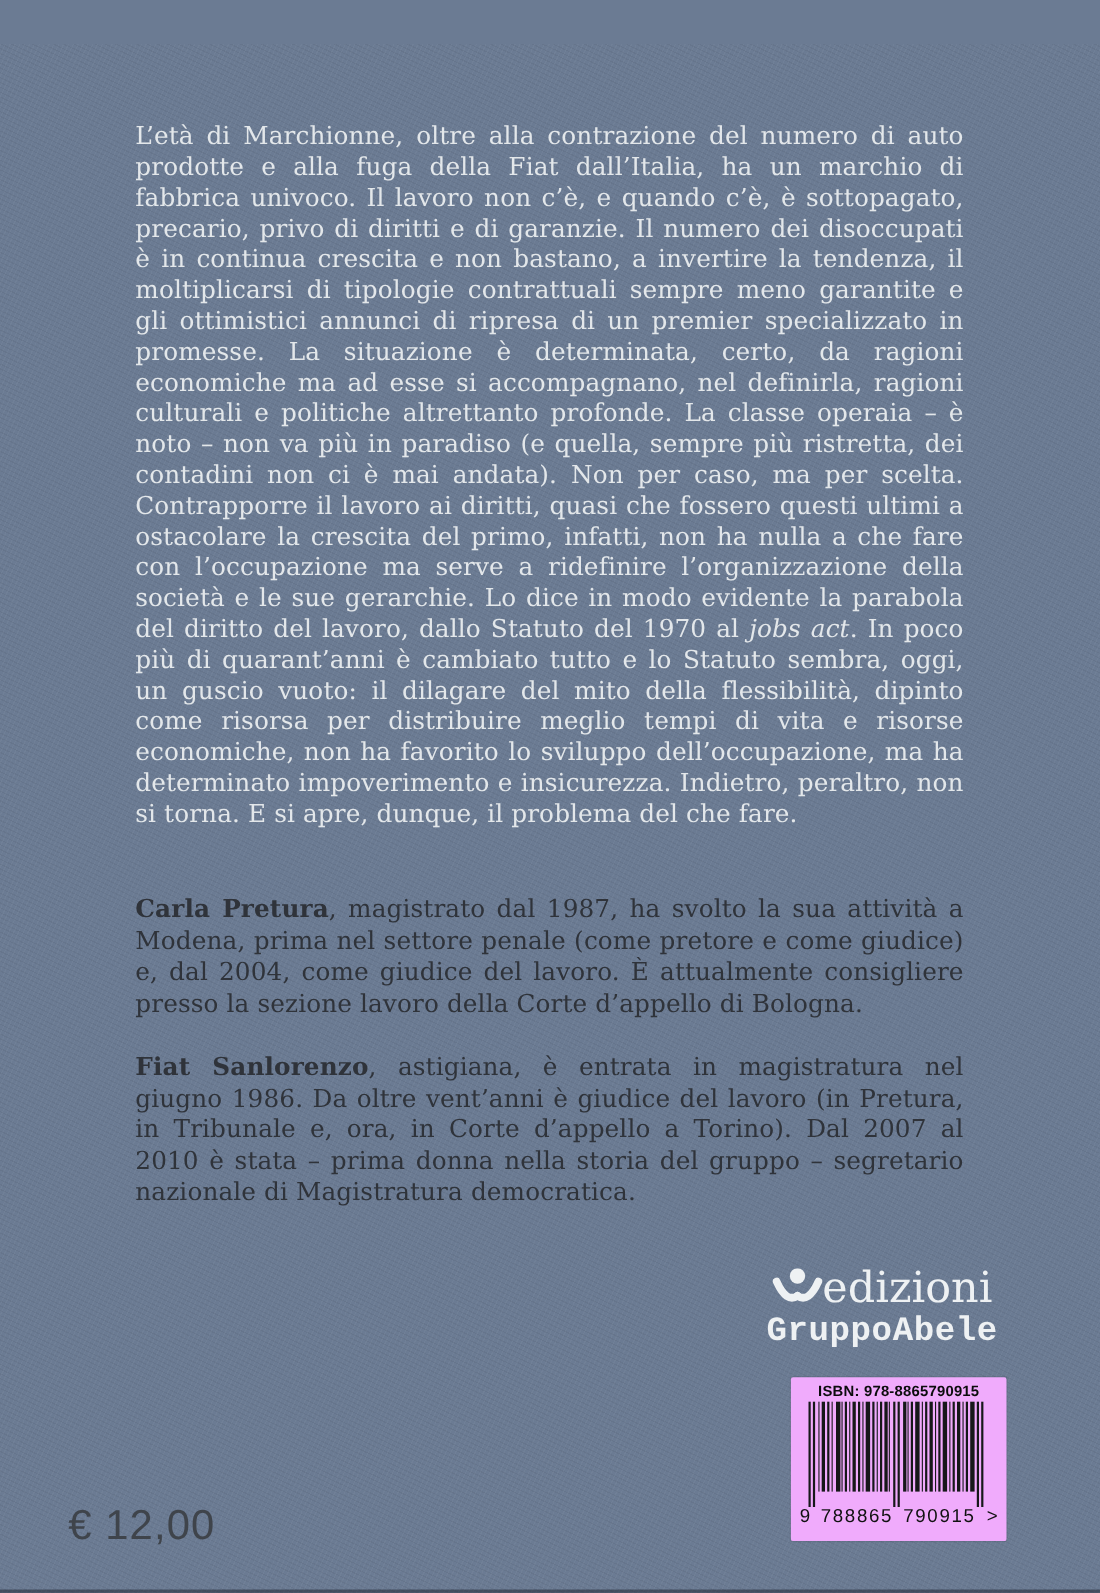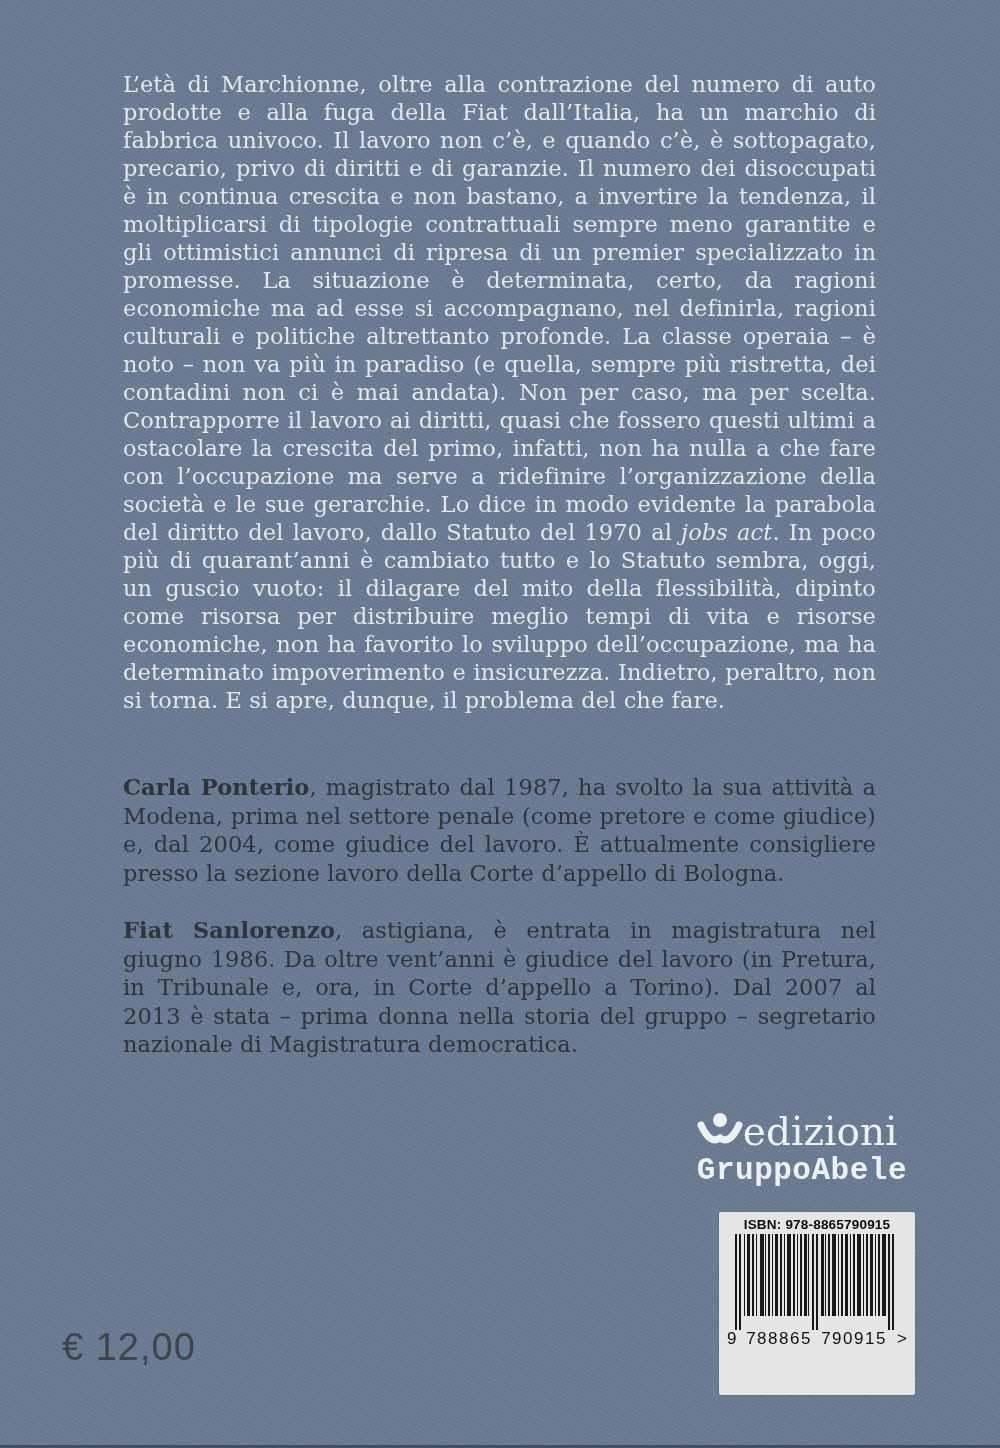--- a/index.html
+++ b/index.html
@@ -3,21 +3,21 @@
 <meta charset="utf-8">
 <style>
   html,body{margin:0;padding:0;}
   body{
     width:1000px;height:1448px;
     background:#6b7b93;
     position:relative;
     overflow:hidden;
     font-family:"DejaVu Serif", serif;
   }
-  .page{position:absolute;inset:0;}
+  .page{position:absolute;inset:0;margin-top:40px;}
   
   .page::before{
     content:"";position:absolute;inset:0;pointer-events:none;
     background-image:
       repeating-linear-gradient(115deg, rgba(255,255,255,0.035) 0 1px, transparent 1px 4px),
       repeating-linear-gradient(25deg, rgba(0,0,0,0.05) 0 1px, transparent 1px 4px);
   }
   .bottom-edge{position:absolute;left:0;right:0;bottom:0;height:3px;background:rgba(28,33,44,0.5);}
 
   .blurb{
@@ -39,31 +39,31 @@
     letter-spacing:0.1px;
   }
   .bio-1{top:773px;}
   .bio-2{top:916px;}
   .bio strong{font-weight:bold;}
 
   .publisher{
     position:absolute;top:1112px;right:93px;
     text-align:right;color:#eef1f3;
   }
-  .pub-line1{display:flex;align-items:center;justify-content:flex-start;}
+  .pub-line1{display:flex;align-items:center;justify-content:center;}
   .pub-icon{width:46px;height:38px;display:block;}
   .pub-edizioni{font-family:"DejaVu Serif", serif;font-size:39px;line-height:1;}
   .pub-gruppo{
     font-family:Liberation Mono, monospace;font-weight:bold;
     font-size:31px;line-height:1;margin-top:4px;letter-spacing:0.5px;
   }
 
   .barcode{
-    position:absolute;left:719px;top:1212px;width:196px;height:183px;
-    background:#e5e5e5;border-radius:2px;
+    position:absolute;left:719px;top:1212px;width:196px;height:149px;
+    background:#f0abfc;border-radius:2px;
     box-sizing:border-box;padding-top:5px;
     box-shadow:0 0 0 1px rgba(0,0,0,0.08);
   }
   .isbn-label{
     font-family:"Liberation Sans", sans-serif;font-weight:bold;
     font-size:13.5px;letter-spacing:0.2px;color:#0c0c0d;
     text-align:center;white-space:nowrap;
   }
   .bars-svg{display:block;margin:2px auto 0;}
   .bars-svg rect{fill:#17181a;}
@@ -78,23 +78,23 @@
     font-size:38px;color:#3f444b;letter-spacing:1px;text-align:right;
   }
 </style>
 </head>
 <body>
 
 <div class="page">
 
   <p class="blurb"><span>L’età di Marchionne, oltre alla contrazione del numero di auto prodotte e alla fuga della Fiat dall’Italia, ha un marchio di fabbrica univoco. Il lavoro non c’è, e quando c’è, è sottopagato, precario, privo di diritti e di garanzie. Il numero dei disoccupati è in continua crescita e non bastano, a invertire la tendenza, il moltiplicarsi di tipologie contrattuali sempre meno garantite e gli ottimistici annunci di ripresa di un premier specializzato in promesse. La situazione è determinata, certo, da ragioni economiche ma ad esse si accompagnano, nel definirla, ragioni culturali e politiche altrettanto profonde. La classe operaia – è noto – non va più in paradiso (e quella, sempre più ristretta, dei contadini non ci è mai andata). Non per caso, ma per scelta. Contrapporre il lavoro ai diritti, quasi che fossero questi ultimi a ostacolare la crescita del primo, infatti, non ha nulla a che fare con l’occupazione ma serve a ridefinire l’organizzazione della società e le sue gerarchie. Lo dice in modo evidente la parabola del diritto del lavoro, dallo Statuto del 1970 al </span><em>jobs act</em><span>. In poco più di quarant’anni è cambiato tutto e lo Statuto sembra, oggi, un guscio vuoto: il dilagare del mito della flessibilità, dipinto come risorsa per distribuire meglio tempi di vita e risorse economiche, non ha favorito lo sviluppo dell’occupazione, ma ha determinato impoverimento e insicurezza. Indietro, peraltro, non si torna. E si apre, dunque, il problema del che fare.</span></p>
 
-  <p class="bio bio-1"><strong>Carla Ponterio</strong><span>, magistrato dal 1987, ha svolto la sua attività a Modena, prima nel settore penale (come pretore e come giudice) e, dal 2004, come giudice del lavoro. È attualmente consigliere presso la sezione lavoro della Corte d’appello di Bologna.</span></p>
+  <p class="bio bio-1"><strong>Carla Pretura</strong><span>, magistrato dal 1987, ha svolto la sua attività a Modena, prima nel settore penale (come pretore e come giudice) e, dal 2004, come giudice del lavoro. È attualmente consigliere presso la sezione lavoro della Corte d’appello di Bologna.</span></p>
 
-  <p class="bio bio-2"><strong>Fiat Sanlorenzo</strong><span>, astigiana, è entrata in magistratura nel giugno 1986. Da oltre vent’anni è giudice del lavoro (in Pretura, in Tribunale e, ora, in Corte d’appello a Torino). Dal 2007 al 2013 è stata – prima donna nella storia del gruppo – segretario nazionale di Magistratura democratica.</span></p>
+  <p class="bio bio-2"><strong>Fiat Sanlorenzo</strong><span>, astigiana, è entrata in magistratura nel giugno 1986. Da oltre vent’anni è giudice del lavoro (in Pretura, in Tribunale e, ora, in Corte d’appello a Torino). Dal 2007 al 2010 è stata – prima donna nella storia del gruppo – segretario nazionale di Magistratura democratica.</span></p>
 
   <div class="publisher">
     <div class="pub-line1">
       <svg class="pub-icon" viewBox="0 0 46 38" aria-hidden="true">
         <circle cx="23" cy="7" r="7" fill="#eef1f3"></circle>
         <path d="M4 12 Q13 32 23 25" fill="none" stroke="#eef1f3" stroke-width="7" stroke-linecap="round"></path>
         <path d="M42 12 Q33 32 23 25" fill="none" stroke="#eef1f3" stroke-width="7" stroke-linecap="round"></path>
       </svg>
       <span class="pub-edizioni">edizioni</span>
     </div>

